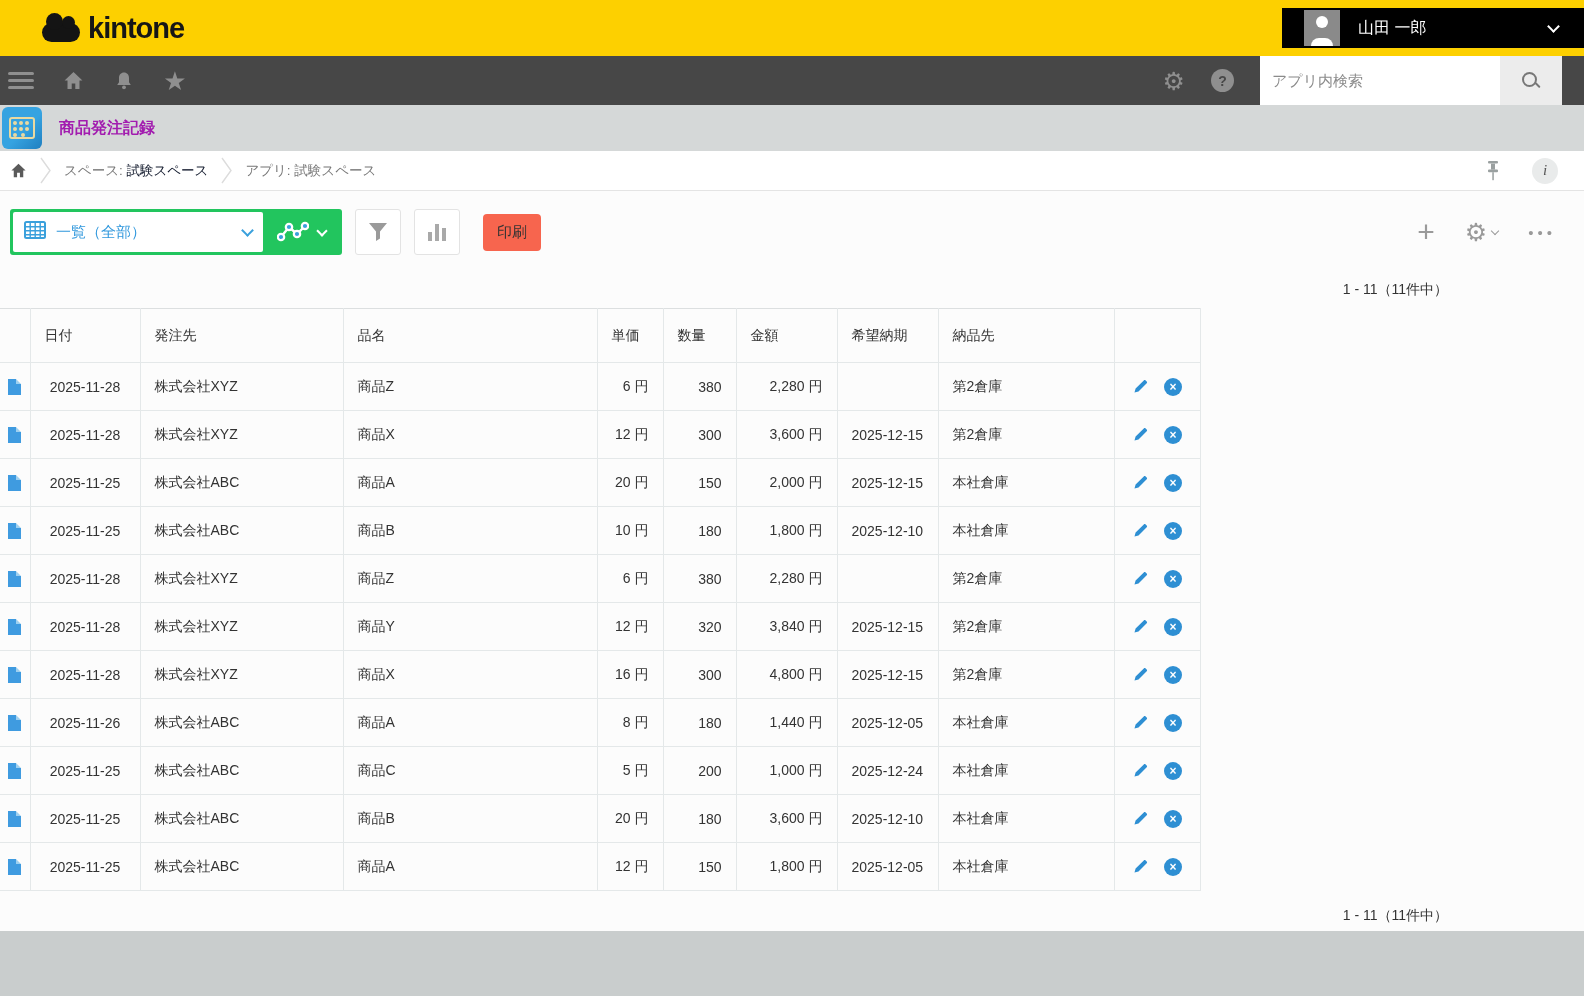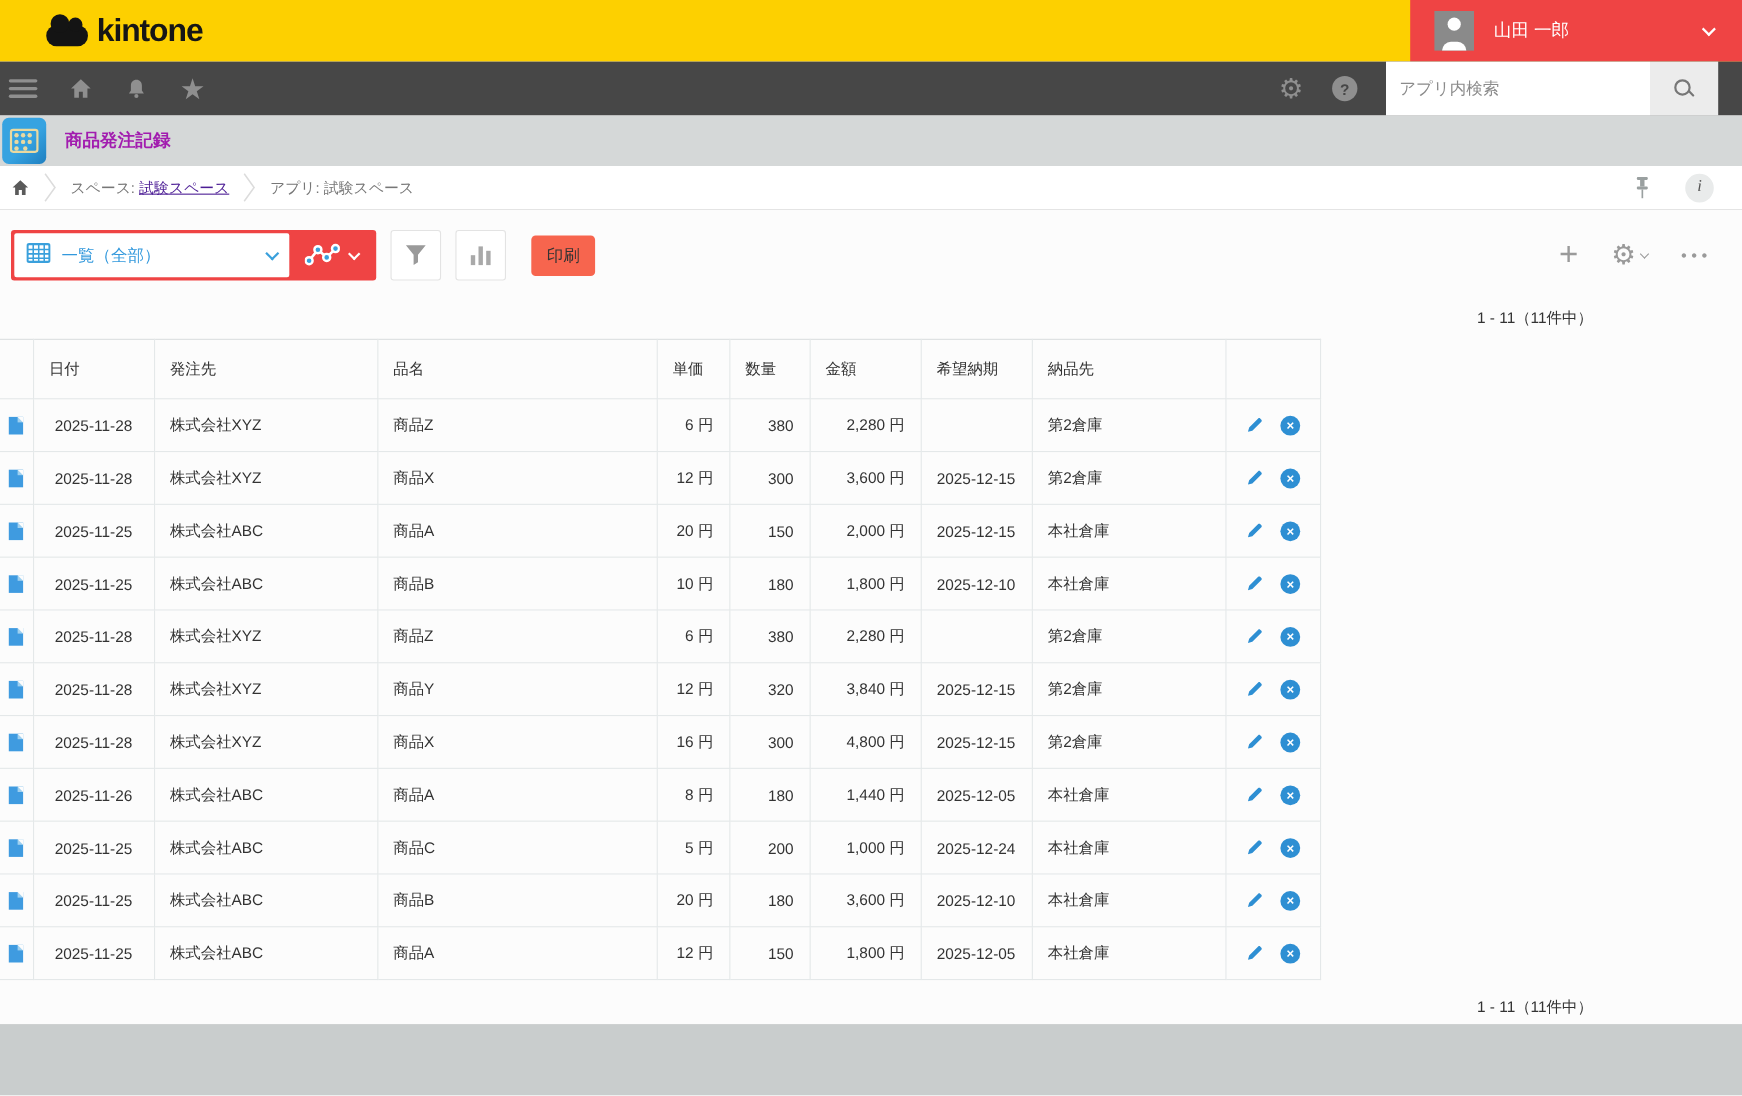--- a/index.html
+++ b/index.html
@@ -11,21 +11,21 @@
   }
   .screen { display:flex; flex-direction:column; width:1584px; height:996px; }
 
   
   .topbar { flex:0 0 56px; background:#fdd000; display:flex; align-items:center; justify-content:space-between; }
   .logo { display:flex; align-items:center; gap:8px; padding-left:42px; cursor:pointer; }
   .cloud { position:relative; width:38px; height:19px; background:#141414; border-radius:10px; margin-top:9px; }
   .cloud::before { content:""; position:absolute; left:4px; top:-10px; width:17px; height:17px; border-radius:50%; background:#141414; }
   .cloud::after  { content:""; position:absolute; right:5px; top:-7px; width:13px; height:13px; border-radius:50%; background:#141414; }
   .logo-text { font-size:29px; font-weight:800; letter-spacing:-1px; color:#161616; }
-  .user-area { width:302px; height:56px; background:#ef4444; display:flex; align-items:center; padding-left:22px; cursor:pointer; }
+  .user-area { width:302px; height:40px; background:#000000; display:flex; align-items:center; padding-left:22px; cursor:pointer; }
   .avatar { width:36px; height:36px; background:#8a8a8a; position:relative; overflow:hidden; flex:0 0 36px; }
   .avatar::before { content:""; position:absolute; left:12px; top:6px; width:12px; height:12px; border-radius:50%; background:#fff; }
   .avatar::after  { content:""; position:absolute; left:7px; bottom:-7px; width:22px; height:15px; border-radius:8px 8px 0 0; background:#fff; }
   .user-name { color:#fff; font-size:16px; margin-left:18px; }
   .chev { display:inline-block; width:8px; height:8px; border-right:2px solid #999; border-bottom:2px solid #999; transform:rotate(45deg); }
   .chev.white { border-color:#fff; margin:-4px 26px 0 auto; width:9px; height:9px; }
 
   
   .darkbar { flex:0 0 49px; background:#474747; display:flex; align-items:center; }
   .nav-left { display:flex; align-items:center; gap:27px; padding-left:8px; }
@@ -50,29 +50,29 @@
   .abacus { position:relative; width:26px; height:22px; border:2px solid #ead9a0; border-radius:3px; color:#ead9a0; }
   .abacus::before { content:""; position:absolute; left:2px; top:2px; width:4px; height:4px; border-radius:50%; background:#ead9a0;
       box-shadow:6px 0 0,12px 0 0, 0 6px 0,6px 6px 0,12px 6px 0, 0 12px 0,8px 12px 0; }
   .app-title { margin-left:17px; font-size:16px; font-weight:bold; color:#a21caf; }
 
   
   .breadcrumb { flex:0 0 40px; background:#fff; border-bottom:1px solid #e4e4e4; display:flex; align-items:center; font-size:13.5px; color:#777; }
   .bc-home { margin-left:10px; display:flex; cursor:pointer; }
   .bc-sep { margin:0 13px; display:flex; }
   .bc-item { cursor:default; }
-  .bc-link { color:#4c1d95; cursor:pointer;text-decoration:underline; }
+  .bc-link { color:#0f172a; cursor:pointer; }
   .bc-right { margin-left:auto; display:flex; align-items:center; gap:32px; padding-right:26px; }
   .pin-ic { display:flex; cursor:pointer; }
   .info-circle { width:26px; height:26px; border-radius:50%; background:#e9ebeb; color:#555; font-family:"Liberation Serif","DejaVu Serif",serif; font-style:italic; font-size:15px; display:flex; align-items:center; justify-content:center; cursor:pointer; }
 
   
   .content { flex:1; background:#fcfcfc; overflow:hidden; }
   .viewbar { display:flex; align-items:center; height:46px; margin:18px 0 0 10px; }
-  .selector { display:flex; height:46px; background:#ef4444; border-radius:3px; padding:3px; cursor:pointer; }
+  .selector { display:flex; height:46px; background:#22c55e; border-radius:3px; padding:3px; cursor:pointer; }
   .sel-main { width:250px; background:#fff; border-radius:2px; display:flex; align-items:center; gap:10px; padding:0 11px; }
   .sel-label { color:#3399dd; font-size:15px; }
   .sel-chev { margin-left:auto; border-color:#3aa0dc; width:9px; height:9px; margin-top:-4px; }
   .sel-graph { width:76px; display:flex; align-items:center; justify-content:center; gap:9px; }
   .btn-sq { width:46px; height:46px; margin-left:13px; background:#fff; border:1px solid #e3e3e3; border-radius:3px; display:flex; align-items:center; justify-content:center; gap:3px; cursor:pointer; padding:0; }
   .bars { display:flex; align-items:flex-end; gap:3px; height:17px; }
   .bars span { width:4px; background:#a9a9a9; display:block; }
   .bars .b1{height:9px} .bars .b2{height:17px} .bars .b3{height:13px}
   .print-btn { margin-left:23px; height:37px; padding:0 14px; background:#f7654e; border:0; border-radius:4px; font-size:15px; color:#333; font-family:inherit; cursor:pointer; }
   .vb-right { margin-left:auto; display:flex; align-items:center; gap:30px; padding-right:28px; }

